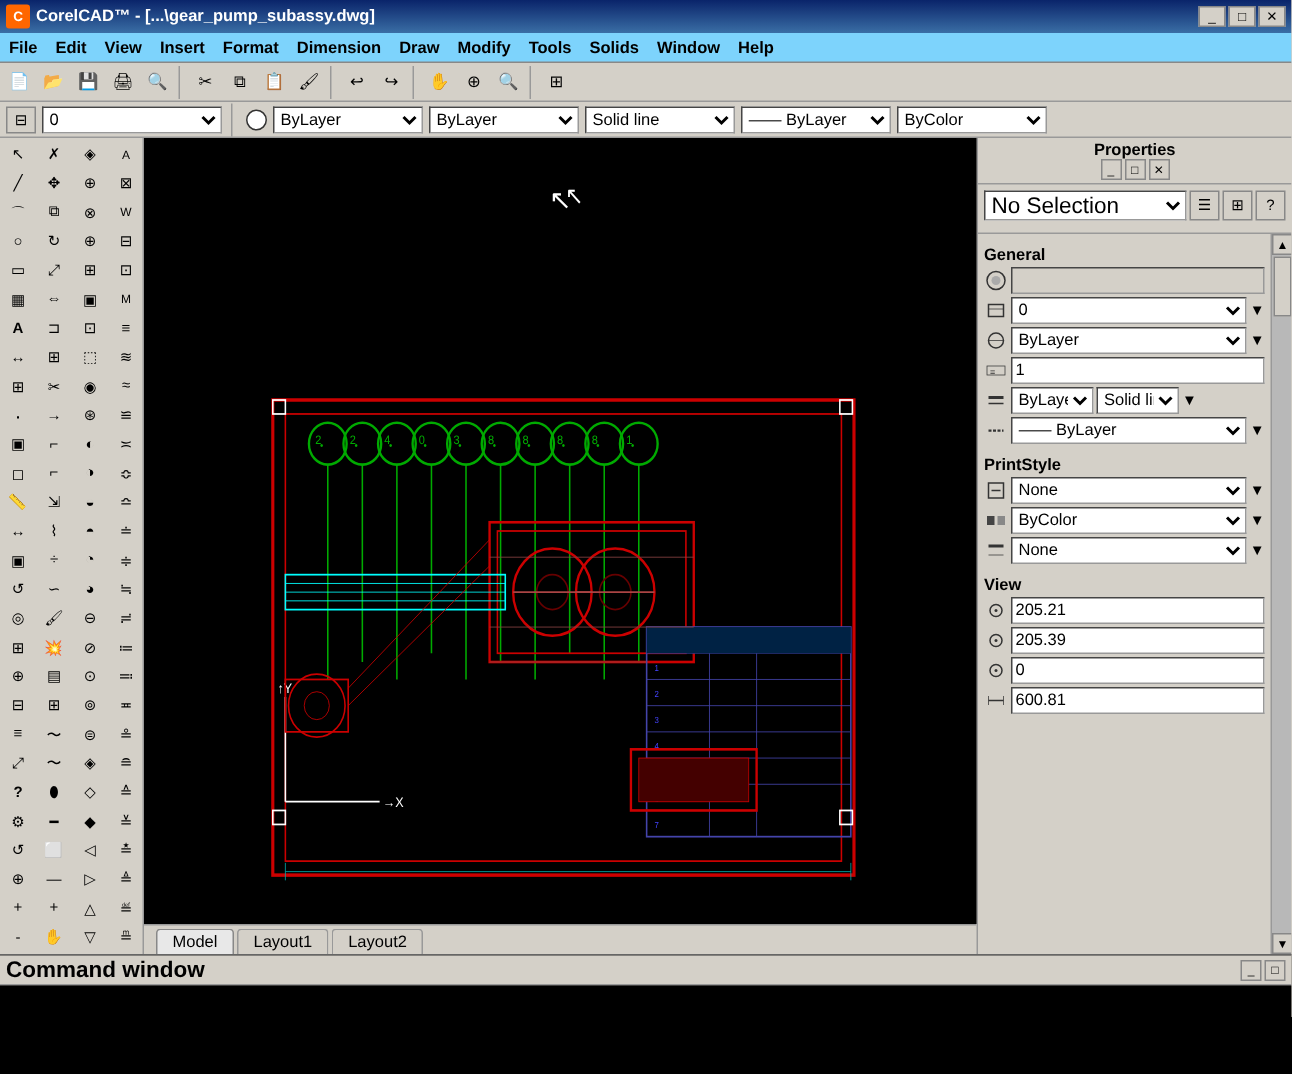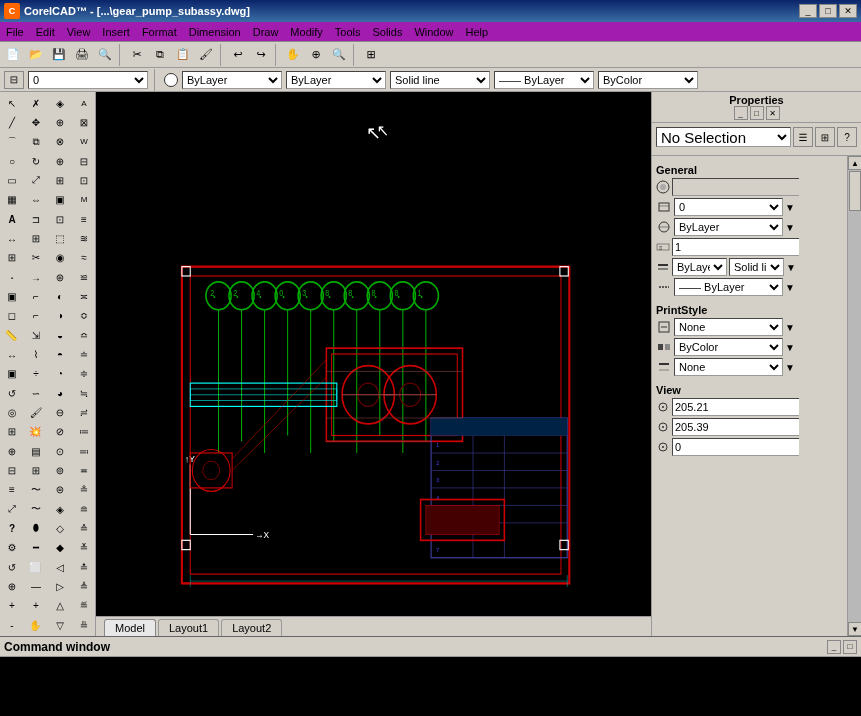--- a/index.html
+++ b/index.html
@@ -16,25 +16,26 @@
       color: white;
     }
     #titlebar-left { display: flex; align-items: center; gap: 4px; }
     #titlebar-icon { width: 16px; height: 16px; background: #ff6600; border-radius: 2px; font-size: 9px; color: white; display: flex; align-items: center; justify-content: center; font-weight: bold; }
     #titlebar-title { font-size: 11px; color: white; font-weight: bold; }
     #titlebar-controls { display: flex; gap: 2px; }
     .title-btn { width: 18px; height: 14px; background: #d4d0c8; border: 1px solid #888; display: flex; align-items: center; justify-content: center; font-size: 9px; cursor: pointer; color: #000; }
 
     
     #menubar {
-      background: #a21caf;
+      background: #7dd3fc;
       height: 20px;
       display: flex;
       align-items: center;
       border-bottom: 1px solid #888;
+      font-weight: bold;
     }
     .menu-item { padding: 2px 6px; font-size: 11px; cursor: pointer; height: 100%; display: flex; align-items: center; }
 
     
     #toolbar1 {
       background: #d4d0c8;
       height: 26px;
       display: flex;
       align-items: center;
       border-bottom: 1px solid #999;
@@ -143,37 +144,36 @@
     }
     #cmd-header {
       background: #d4d0c8;
       height: 20px;
       display: flex;
       align-items: center;
       justify-content: space-between;
       padding: 0 4px;
       border-bottom: 1px solid #999;
     }
-    #cmd-title { font-size: 12px; font-weight: bold; }
+    #cmd-title { font-size: 15px; font-weight: bold; }
     #cmd-controls { display: flex; gap: 2px; }
     #cmd-content { background: #000; color: #c0c0c0; font-size: 11px; padding: 2px 4px; height: 60px; font-family: 'Courier New', monospace; }
 
     
     #drawing-svg {
       position: absolute;
       top: 0; left: 0;
       width: 100%;
       height: 100%;
     }
 
     .props-panel-inner {
       display: flex;
       flex: 1;
       overflow: hidden;
-      gap: 48px;
     }
     .props-main { flex: 1; overflow-y: hidden; padding: 4px; }
 
     
     #canvas-cursor {
       position: absolute;
       top: 30px;
       left: 270px;
       font-size: 18px;
       color: white;
@@ -707,20 +707,30 @@
             <div class="prop-icon">
               <svg width="14" height="14">
                   <circle cx="7" cy="7" r="4" fill="none" stroke="#333" stroke-width="1"></circle>
                   <circle cx="7" cy="7" r="1" fill="#333"></circle>
                 </svg>
             </div>
             <input class="prop-input" value="0" style="">
           </div>
 
 
+          <div class="prop-row">
+            <div class="prop-icon">
+              <svg width="14" height="14">
+                  <line x1="2" y1="7" x2="12" y2="7" stroke="#333" stroke-width="1"></line>
+                  <line x1="2" y1="4" x2="2" y2="10" stroke="#333" stroke-width="0.5"></line>
+                  <line x1="12" y1="4" x2="12" y2="10" stroke="#333" stroke-width="0.5"></line>
+                </svg>
+            </div>
+            <input class="prop-input" value="600.81" style="">
+          </div>
 
         </div>
 
         <div class="props-scrollbar">
           <div class="scroll-btn">▲</div>
           <div class="scroll-track">
             <div class="scroll-thumb"></div>
           </div>
           <div class="scroll-btn">▼</div>
         </div>

